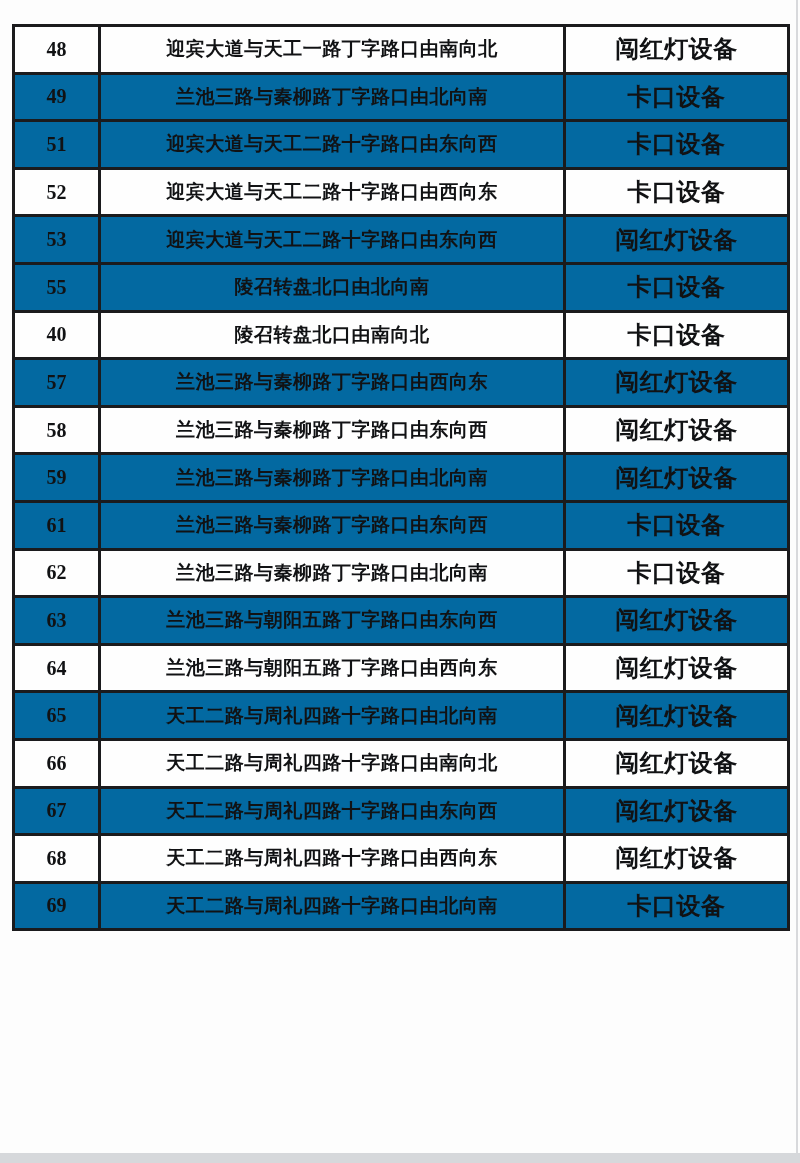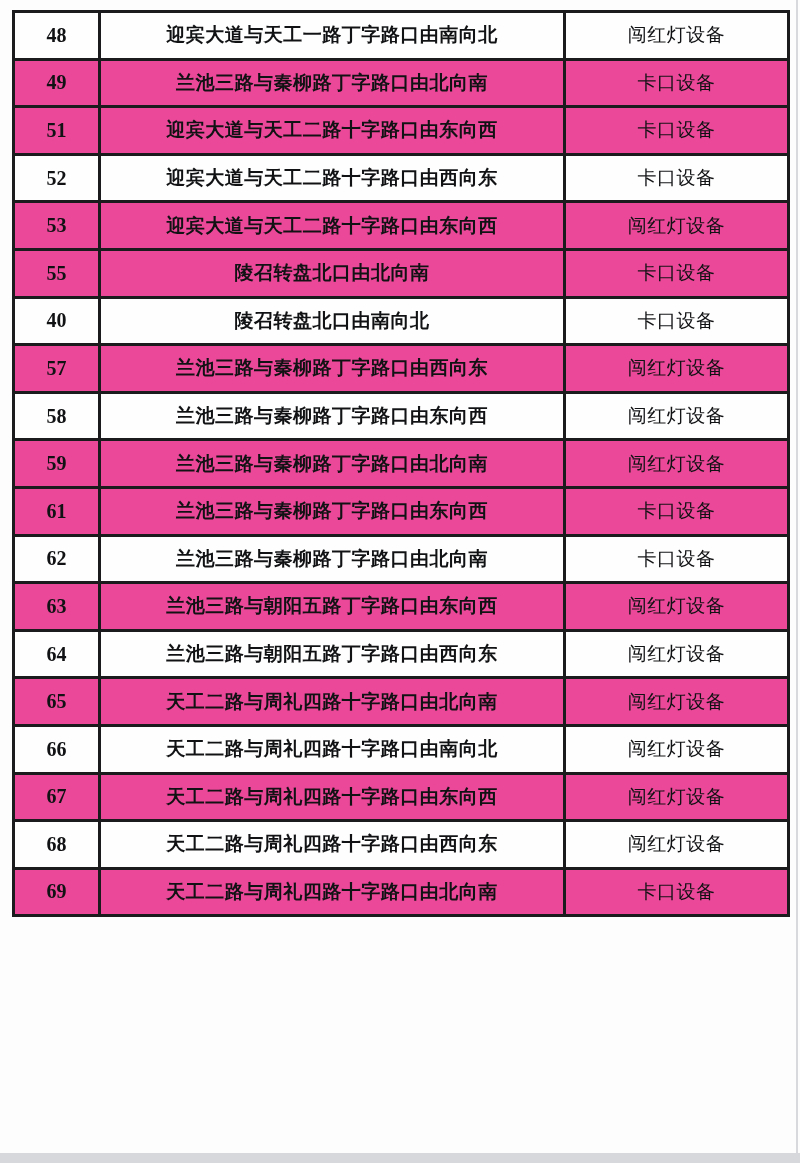--- a/index.html
+++ b/index.html
@@ -10,53 +10,53 @@
     width: 800px;
     height: 1163px;
     position: relative;
     background: #fdfdfd;
     font-family: "Liberation Sans", sans-serif;
     overflow: hidden;
   }
   .device-table {
     position: absolute;
     left: 12px;
-    top: 10px;
+    top: 24px;
     width: 772px;
     border-collapse: collapse;
     table-layout: fixed;
   }
   .device-table td {
     border: 3px solid #1b1b1d;
     text-align: center;
     vertical-align: middle;
     height: 44.6px;
     padding: 0;
     color: #111214;
     overflow: hidden;
     white-space: nowrap;
   }
   .device-table tr.row-even td { background: #fefefe; }
-  .device-table tr.row-odd  td { background: #ec4899; }
+  .device-table tr.row-odd  td { background: #0369a1; }
   .col-no {
     width: 83px;
     font-family: "Liberation Serif", serif;
     font-size: 20px;
     font-weight: 600;
   }
   .col-loc {
     width: 462px;
     font-size: 19px;
     font-weight: 700;
     letter-spacing: 0.5px;
   }
   .col-dev {
     width: 221px;
-    font-size: 19px;
-    font-weight: 400;
+    font-size: 24px;
+    font-weight: 700;
     letter-spacing: 0.5px;
   }
   .photo-edge-right {
     position: absolute;
     top: 0;
     right: 2px;
     width: 2px;
     height: 1153px;
     background: #d8d9dc;
   }

